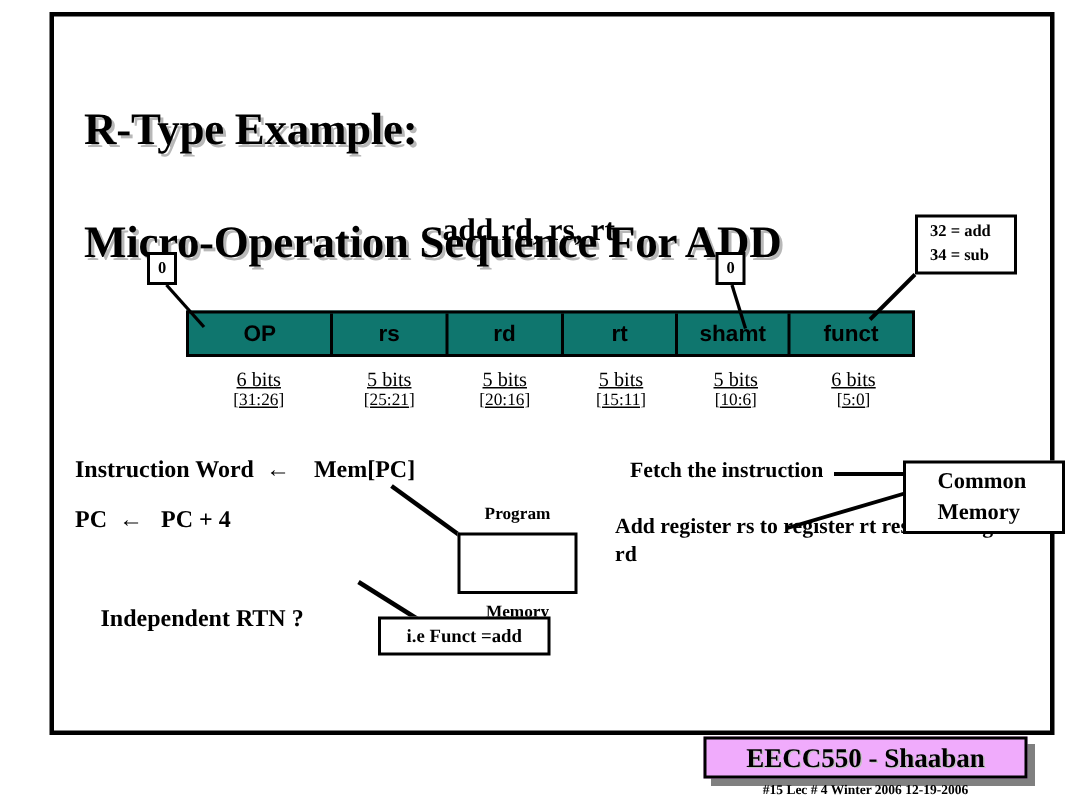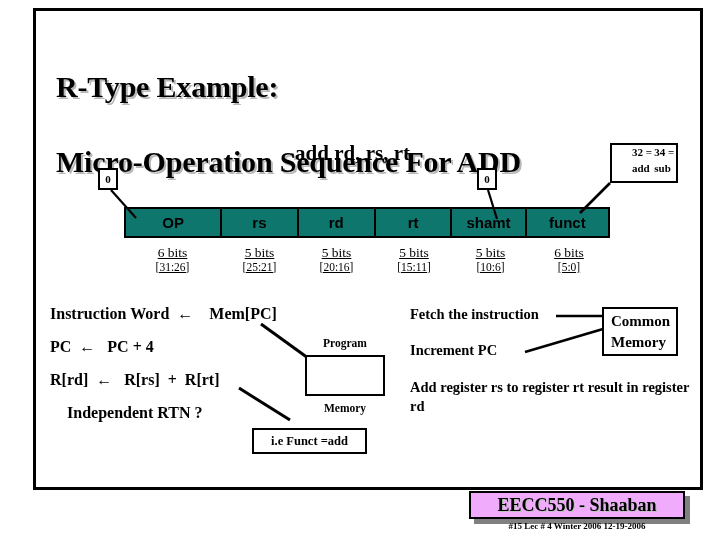--- a/index.html
+++ b/index.html
@@ -106,24 +106,24 @@
     align-items: center;
     justify-content: center;
     font-size: 11px;
     font-weight: bold;
     z-index: 4;
   }
   #callout-op   { left: 98px;  top: 168px; width: 20px; height: 22px; }
   #callout-shamt{ left: 477px; top: 168px; width: 20px; height: 22px; }
   #callout-funct{
     left: 610px; top: 143px; width: 68px; height: 40px;
-    flex-direction: row;
+    flex-direction: column;
     align-items: flex-start;
     justify-content: center;
-    padding-left: 20px;
+    padding-left: 8px;
     font-size: 11px;
     font-weight: bold;
     line-height: 1.45;
   }
 
   
   #leaders {
     position: absolute;
     left: 0; top: 0;
     width: 720px; height: 540px;
@@ -155,21 +155,21 @@
 
   
   #eng-col {
     position: absolute;
     left: 410px;
     top: 306px;
     width: 290px;
     font-size: 14.5px;
     font-weight: bold;
   }
-  #eng-col .eng-line { display: block; margin-bottom: 19px; }
+  #eng-col .eng-line { display: block; margin-bottom: 19px; margin-left: 10px; }
   #eng-col .eng-last { display: block; margin-bottom: 0; line-height: 1.3; }
 
   
   .anno-box {
     position: absolute;
     border: 2px solid #000000;
     background: #ffffff;
     box-sizing: border-box;
     z-index: 4;
     display: flex;
@@ -181,27 +181,26 @@
   #box-progmem {
     left: 305px; top: 355px; width: 80px; height: 41px;
     flex-direction: column;
     font-size: 11.5px;
     line-height: 1.45;
     gap: 48px;
   }
   #box-funct {
     left: 252px; top: 411px; width: 115px; height: 26px;
     font-size: 12.5px;
-    margin-top: 17px;
   }
   #box-common {
-    left: 602px; top: 307px; width: 76px; height: 49px;
+    left: 602px; top: 307px; width: 108px; height: 49px;
     flex-direction: column;
     align-items: flex-start;
-    padding-left: 7px;
+    padding-left: 21px;
     font-size: 15px;
     line-height: 1.4;
   }
 
   
   #footer-shadow {
     position: absolute;
     left: 474px; top: 496px;
     width: 216px; height: 28px;
     background: #808080;
@@ -304,27 +303,25 @@
       </div>
       <div class="bitcell" style="width: 82px;">
         <span class="bw">6 bits</span>
         <span class="br">[5:0]</span>
       </div>
     </div>
 
   <div id="rtn-col">
     <span class="rtn-line">Instruction Word  ←    Mem[PC]</span>
     <span class="rtn-line">PC  ←   PC + 4</span>
-    <span class="rtn-line">R[rd]  ←   R[rs]  +  R[rt]</span>
   </div>
   <div id="rtn-question">Independent RTN ?</div>
 
   <div id="eng-col">
     <span class="eng-line">Fetch the instruction</span>
-    <span class="eng-line">Increment PC</span>
     <span class="eng-last">Add register  rs  to register rt result in register rd</span>
   </div>
 
   <div class="anno-box" id="box-progmem">
     <span>Program</span>
     <span>Memory</span>
   </div>
 
   <div class="anno-box" id="box-funct">i.e Funct  =add</div>
 

